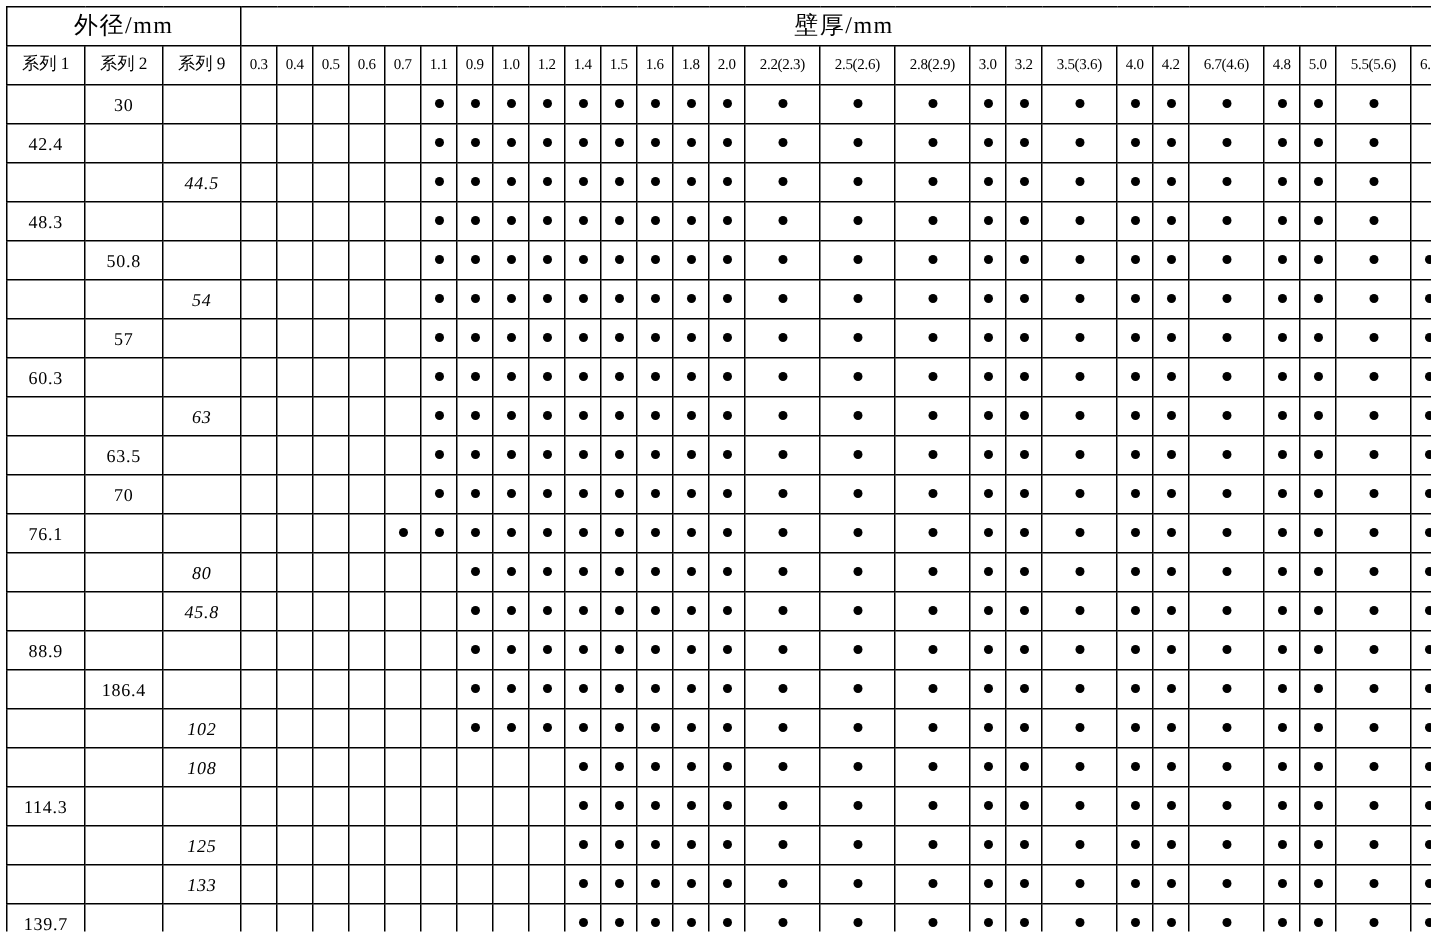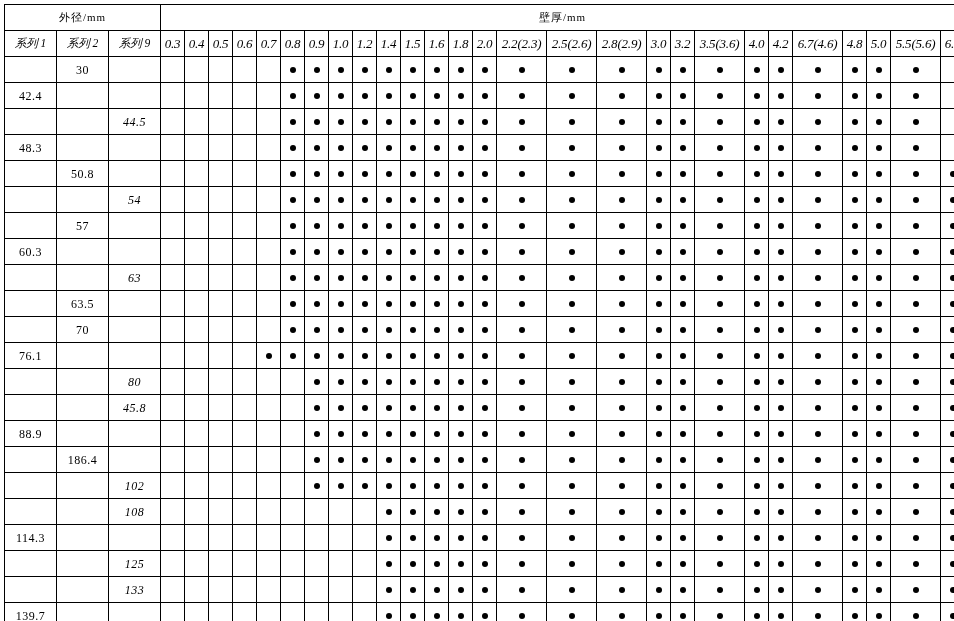--- a/index.html
+++ b/index.html
@@ -33,31 +33,30 @@
     text-align: center;
     vertical-align: middle;
     font-weight: normal;
     line-height: 1;
     height: 25px;
     overflow: hidden;
     white-space: nowrap;
   }
   th.group-od, th.group-wt {
     height: 18px;
-    font-size: 11px;
+    font-size: 16px;
     letter-spacing: 1px;
     margin-top: 38px;
   }
   th.sub {
     height: 20px;
     font-size: 11.5px;
-    font-style: italic;
   }
   th.wt-sub {
-    font-size: 13px;
+    font-size: 10px;
     letter-spacing: -0.2px;
   }
   td.series {
     font-size: 12px;
     letter-spacing: 0.5px;
   }
   td.s1 { text-align: left; padding-left: 5px; margin-left: 36px; }
   td.s2 { text-align: center; }
   td.s3 { text-align: center; font-style: italic; }
   .dot::before {
@@ -115,21 +114,21 @@
       </tr>
       <tr id="sub-header-row">
           <th class="sub">系列 1</th>
           <th class="sub">系列 2</th>
           <th class="sub">系列 9</th>
           <th class="sub wt-sub">0.3</th>
           <th class="sub wt-sub">0.4</th>
           <th class="sub wt-sub">0.5</th>
           <th class="sub wt-sub">0.6</th>
           <th class="sub wt-sub">0.7</th>
-          <th class="sub wt-sub">0.8</th>
+          <th class="sub wt-sub">1.1</th>
           <th class="sub wt-sub">0.9</th>
           <th class="sub wt-sub">1.0</th>
           <th class="sub wt-sub">1.2</th>
           <th class="sub wt-sub">1.4</th>
           <th class="sub wt-sub">1.5</th>
           <th class="sub wt-sub">1.6</th>
           <th class="sub wt-sub">1.8</th>
           <th class="sub wt-sub">2.0</th>
           <th class="sub wt-sub">2.2(2.3)</th>
           <th class="sub wt-sub">2.5(2.6)</th>

